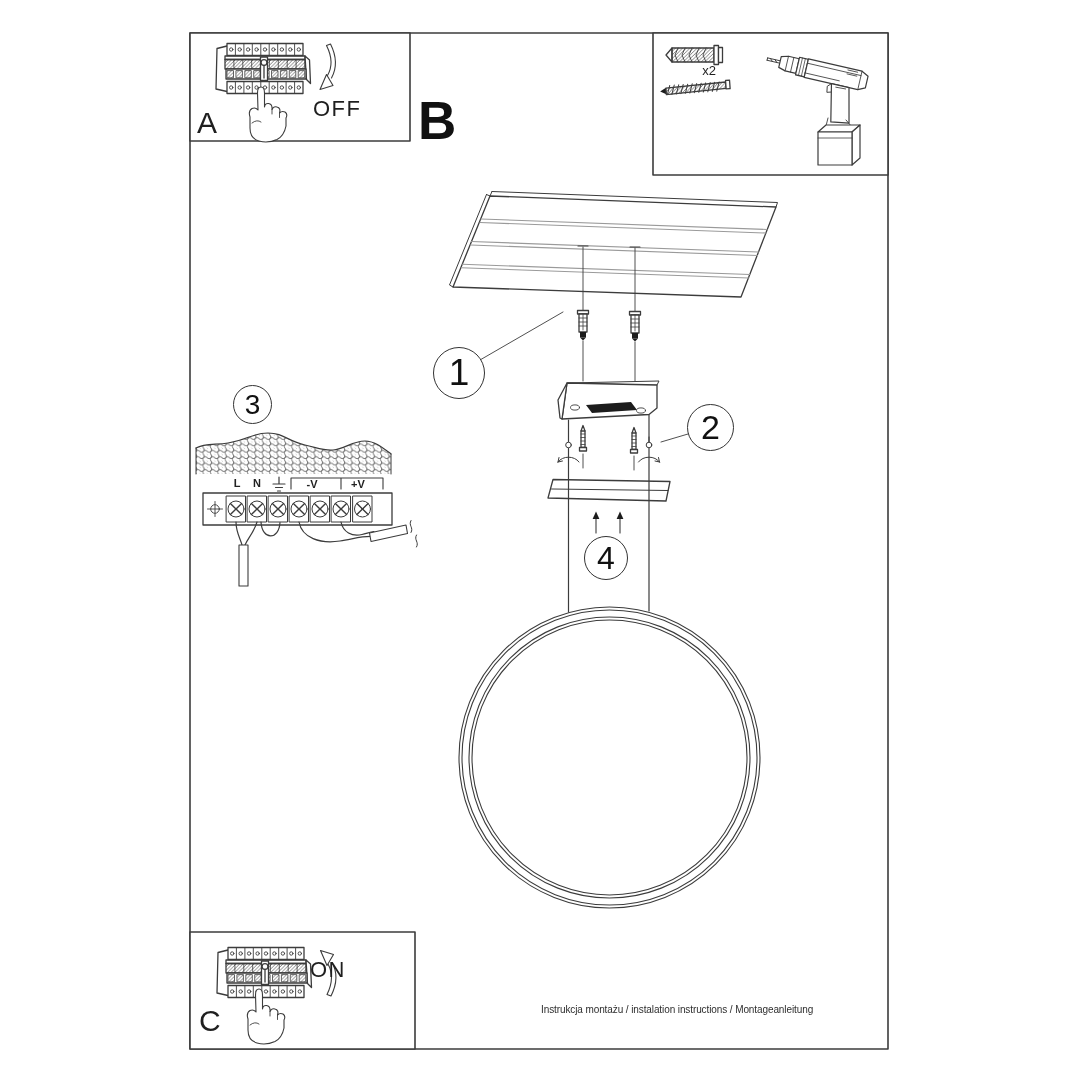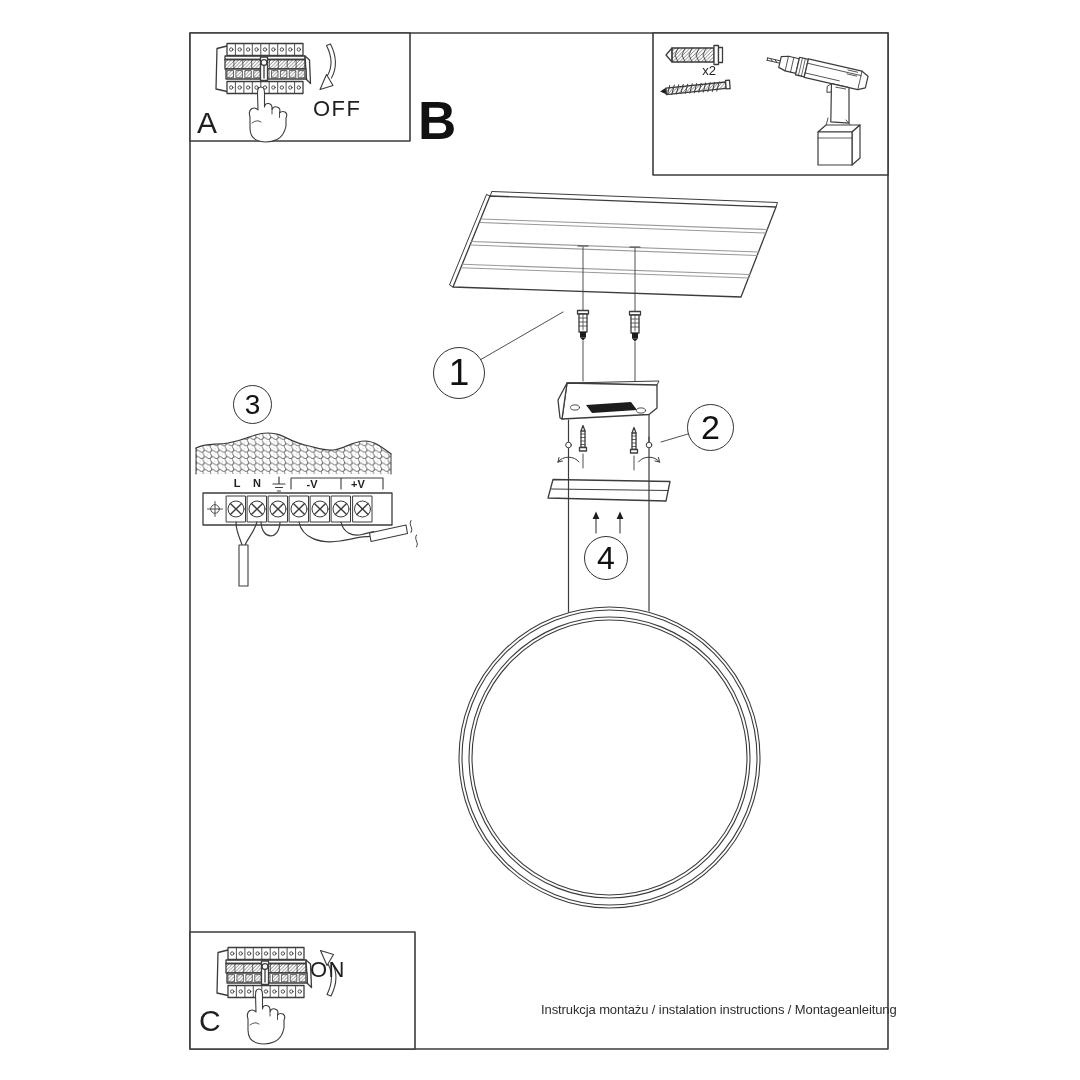--- a/index.html
+++ b/index.html
@@ -12,21 +12,21 @@
   .section-letter{font-size:30px;font-weight:400;}
   .big-letter{font-size:53px;font-weight:700;color:#111;}
   .state-label{font-size:22px;letter-spacing:1.5px;font-weight:400;}
   .qty-label{font-size:13px;text-align:right;width:30px;}
   .step-badge{
     position:absolute;border:1.5px solid #333;border-radius:50%;
     background:#fff;display:flex;align-items:center;justify-content:center;
     font-weight:400;color:#111;
   }
   .term-label{font-size:11px;font-weight:700;text-align:center;color:#222;}
-  .footer{position:absolute;left:541px;top:1002px;font-size:13px;line-height:15px;color:#2e2e2e;letter-spacing:-0.1px;}
+  .footer{position:absolute;left:541px;top:1002px;font-size:10px;line-height:15px;color:#2e2e2e;letter-spacing:-0.1px;}
 </style>
 </head>
 <body>
 
 <div id="canvas">
 
 <svg id="art" width="1080" height="1080" viewBox="0 0 1080 1080" fill="none" stroke="#3c3c3c" stroke-width="1.3" stroke-linecap="round" stroke-linejoin="round">
   <defs>
     <pattern id="hatch" width="3.6" height="3.6" patternUnits="userSpaceOnUse">
       <path d="M0,3.6 L3.6,0" stroke="#4a4a4a" stroke-width="0.7"></path>

